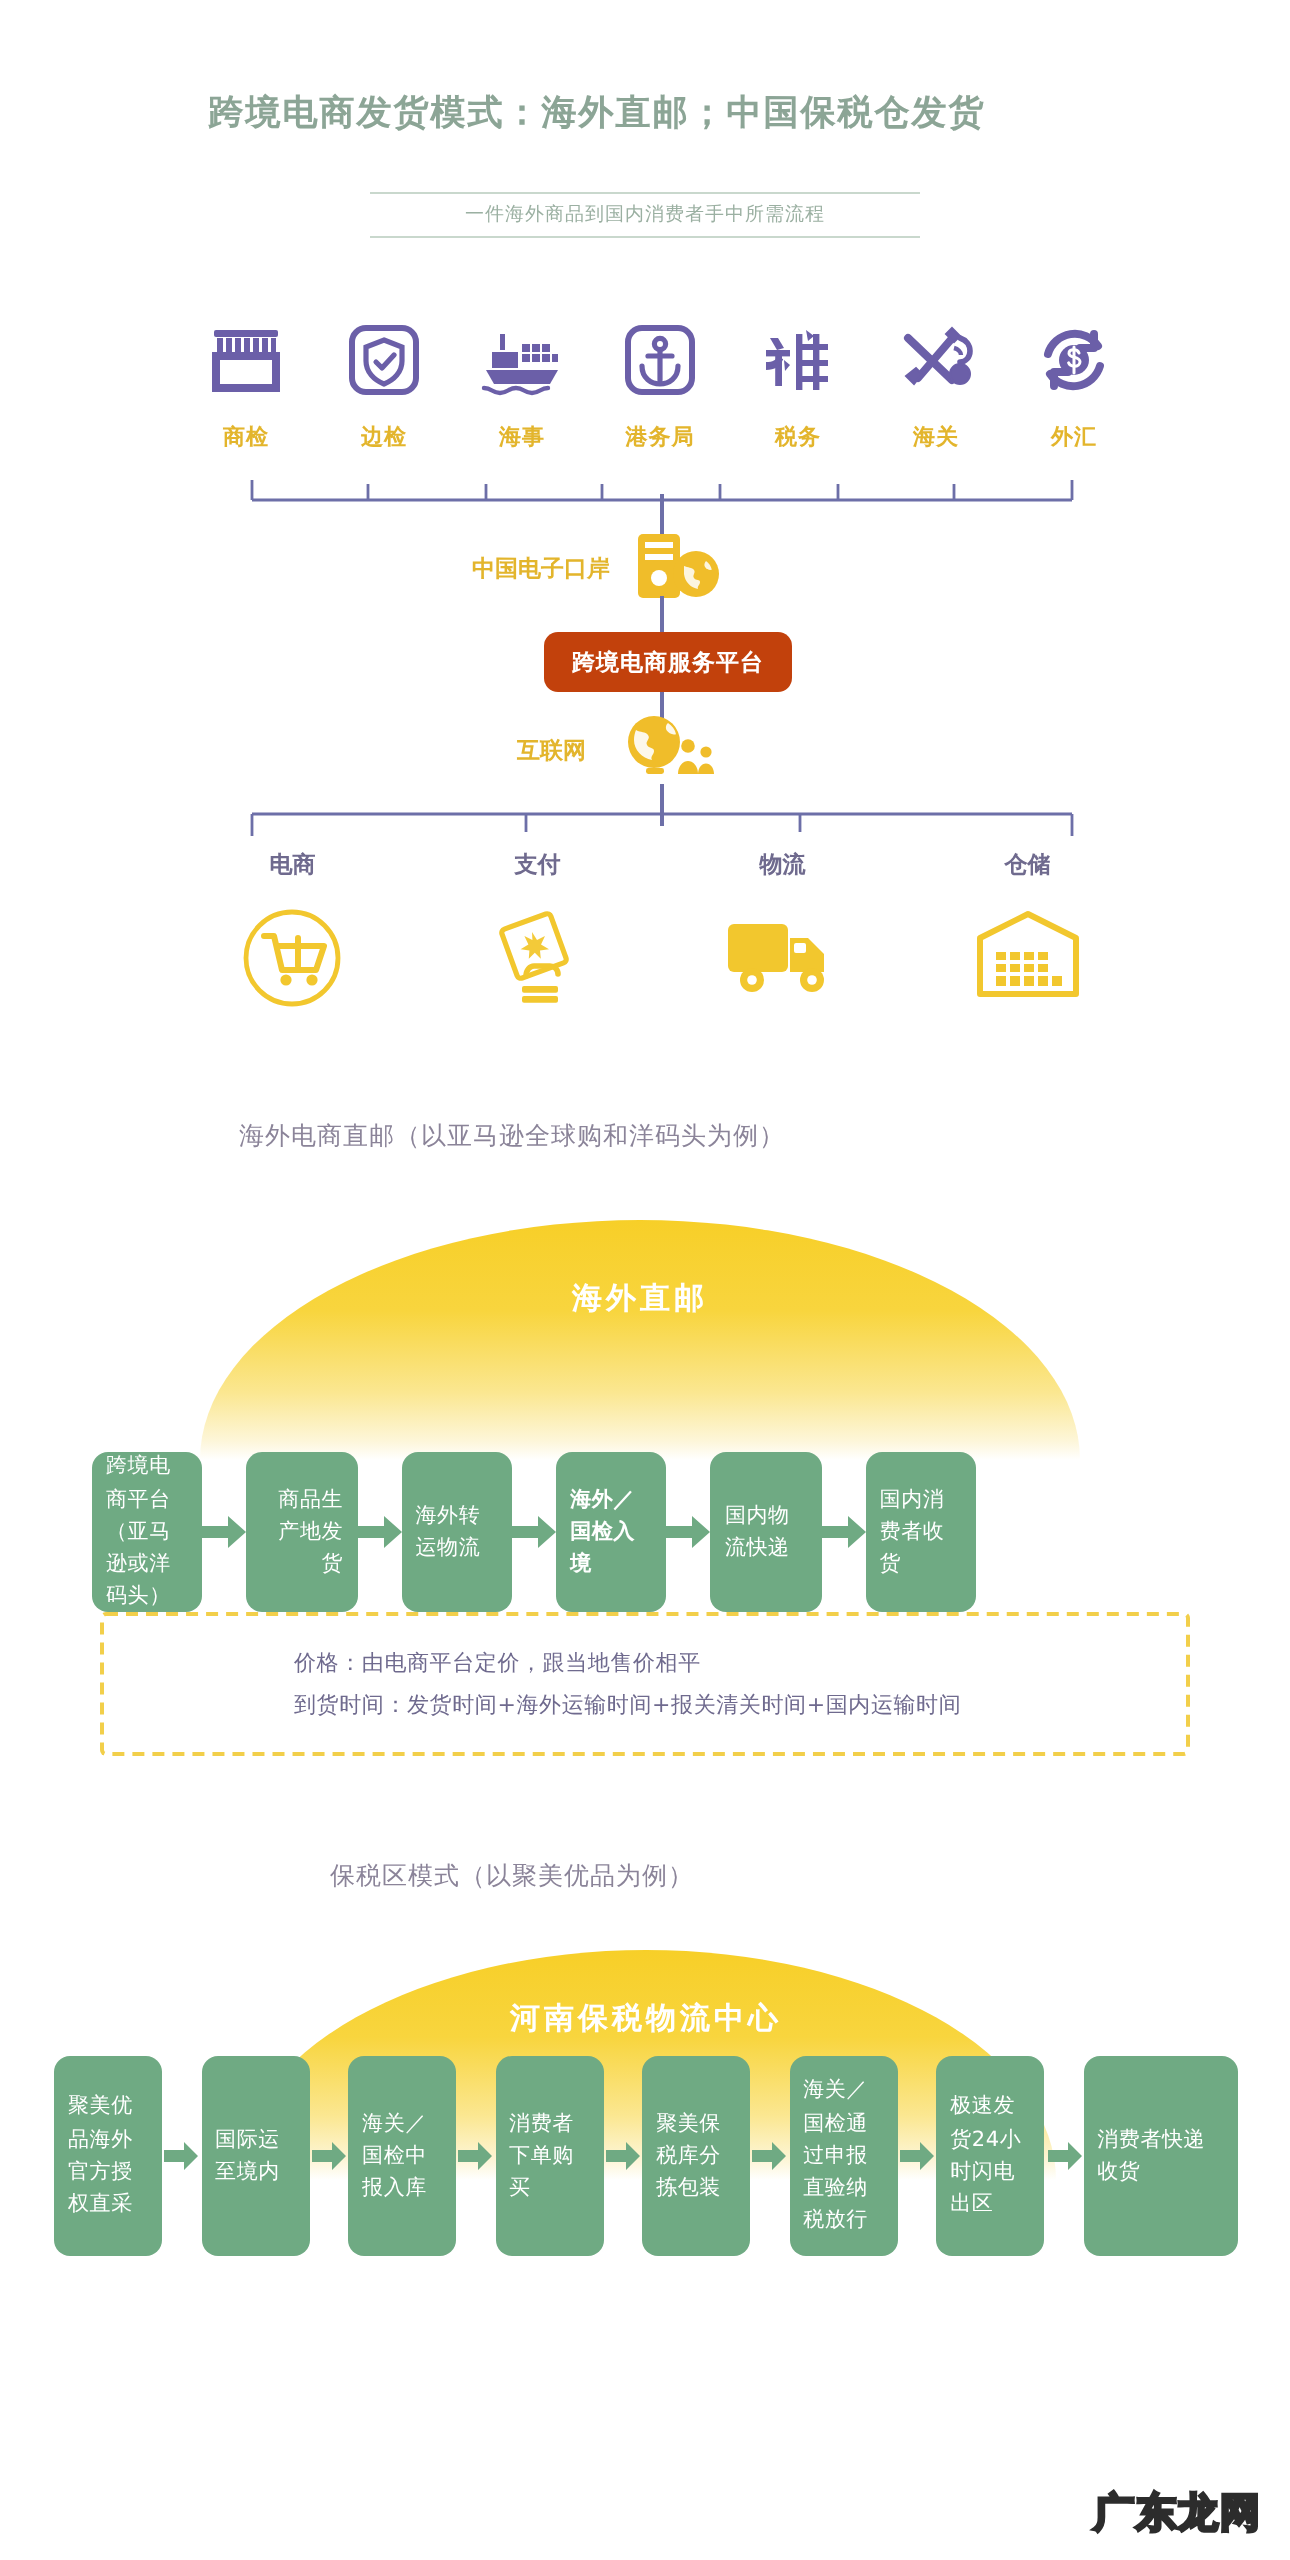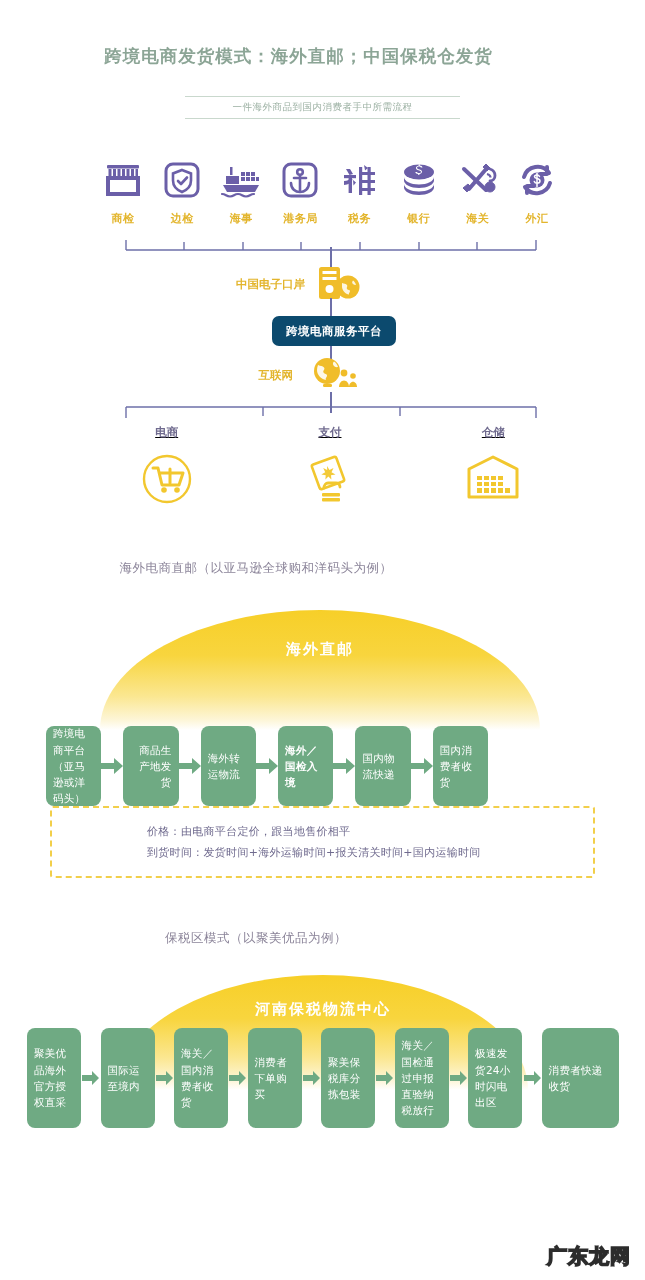--- a/index.html
+++ b/index.html
@@ -42,33 +42,33 @@
   .v-stem { position:absolute; background:#6d6fa8; width:1.5px; }
 
   
   .eport-label {
     position:absolute; top:277px; left:145px; width:160px; text-align:right;
     font-size:11.5px; color:#e3b52c; font-weight:bold;
   }
   .eport-icon { position:absolute; top:266px; left:317px; }
   .platform-pill {
     position:absolute; top:316px; left:272px; width:124px; height:30px;
-    background:#0c4a6e; border-radius:7px; color:#fff;
+    background:#c2410c; border-radius:7px; color:#fff;
     font-size:11.5px; font-weight:bold; display:flex; align-items:center; justify-content:center;
     letter-spacing:.5px;
   }
   .internet-label {
     position:absolute; top:368px; left:145px; width:148px; text-align:right;
     font-size:11.5px; color:#e3b52c; font-weight:bold;
   }
   .internet-icon { position:absolute; top:356px; left:305px; }
 
   
   .gold-row { position:absolute; top:425px; left:85px; width:490px; display:flex; }
-  .gold-cell { flex:1; text-align:center;text-decoration:underline; }
+  .gold-cell { flex:1; text-align:center; }
   .gold-label { font-size:11.5px; color:#6f6a8e; margin-bottom:12px; font-weight:bold; }
   .gold-glyph { height:58px; display:flex; align-items:flex-start; justify-content:center; }
 
   
   .section-title {
     position:absolute; left:0; width:512px; text-align:center;
     font-size:12.5px; color:#8b8499; letter-spacing:.5px;
   }
 
   
@@ -208,33 +208,20 @@
           <rect x="19" y="13" width="16" height="3"></rect>
           <rect x="19" y="21" width="16" height="3"></rect>
           <rect x="19" y="29" width="16" height="3"></rect>
           <path d="M24 6l4 3-3 2.5z"></path>
         </g>
           </svg>
       </div>
       <div class="icon-label">税务</div>
     </div>
 
-    <div class="icon-cell">
-      <div class="icon-glyph">
-        <svg width="42" height="40" viewBox="0 0 42 40">
-            <g fill="#6b5fa8">
-          <ellipse cx="21" cy="12" rx="15" ry="7.5"></ellipse>
-          <path d="M6 17c0 4 6.7 7.5 15 7.5S36 21 36 17v3.5c0 4-6.7 7.5-15 7.5S6 24.5 6 20.5z"></path>
-          <path d="M6 24c0 4 6.7 7.5 15 7.5S36 28 36 24v3.5c0 4-6.7 7.5-15 7.5S6 31.5 6 27.5z"></path>
-          <path d="M21 6.5c-1.2 0-2 .6-2 1.3 0 2 5 1.2 5 4 0 1.2-1.2 2-2.6 2.1v1.2h-1.2v-1.2c-1.6-.1-2.8-.9-2.9-2h1.7c.1.7 1 1.2 2 1.2 1.2 0 2-.5 2-1.2 0-2-5-1.2-5-4 0-1.2 1.1-2 2.6-2.1V4.3h1.2v1.2c1.4.1 2.5.8 2.7 1.9h-1.7c-.2-.6-.9-.9-1.8-.9z" fill="#fff"></path>
-        </g>
-          </svg>
-      </div>
-      <div class="icon-label">银行</div>
-    </div>
 
     <div class="icon-cell">
       <div class="icon-glyph">
         <svg width="42" height="40" viewBox="0 0 42 40">
             <g stroke="#6b5fa8" fill="#6b5fa8">
           <path d="M7 9l22 21" stroke-width="4" stroke-linecap="round"></path>
           <path d="M30 8L12 29" stroke-width="4" stroke-linecap="round"></path>
           <path d="M29 4l4 4-3 3-4-4z"></path>
           <path d="M33 9c3 1 5 3.5 5 6.5S36 21 33 21" fill="none" stroke-width="2.8" stroke-linecap="round"></path>
           <path d="M30 14c2 .5 3.5 2 3.5 3.5" fill="none" stroke-width="2.2"></path>
@@ -360,20 +347,36 @@
             <path d="M25 14l2.5 4 4-2-2 4.3 4 2.3-4.5.6.4 4.2-3-3-3 3 .3-4.2-4.4-.6 3.9-2.3-2-4.3 4 2z" opacity=".95"></path>
           </g>
           <path d="M22 36c0-3 2-5 4-5h8c2 0 4 1.6 4 4" fill="none" stroke="#f2c72e" stroke-width="2.8" stroke-linecap="round"></path>
           <rect x="20" y="41" width="18" height="3.4" rx="1" fill="#f2c72e"></rect>
           <rect x="20" y="46" width="18" height="3.4" rx="1" fill="#f2c72e"></rect>
         </g>
           </svg>
       </div>
     </div>
 
+    <div class="gold-cell">
+      <div class="gold-label">物流</div>
+      <div class="gold-glyph">
+        <svg width="60" height="50" viewBox="0 0 60 50">
+            <g fill="#f2c72e">
+          <rect x="3" y="10" width="30" height="24" rx="3"></rect>
+          <path d="M34 17h9l8 8v9H34z"></path>
+          <rect x="36" y="19.5" width="6" height="5" rx="1" fill="#fff"></rect>
+          <circle cx="15" cy="38" r="6"></circle>
+              <circle cx="45" cy="38" r="6"></circle>
+          <circle cx="15" cy="38" r="2.4" fill="#fff"></circle>
+              <circle cx="45" cy="38" r="2.4" fill="#fff"></circle>
+        </g>
+          </svg>
+      </div>
+    </div>
 
     <div class="gold-cell">
       <div class="gold-label">仓储</div>
       <div class="gold-glyph">
         <svg width="56" height="50" viewBox="0 0 56 50">
           <path d="M4 17L28 5l24 12v28H4z" fill="none" stroke="#f2c72e" stroke-width="3" stroke-linejoin="round"></path>
           <g fill="#f2c72e">
             <rect x="12" y="24" width="5" height="4"></rect>
               <rect x="19" y="24" width="5" height="4"></rect>
             <rect x="26" y="24" width="5" height="4"></rect>
@@ -450,21 +453,21 @@
       <svg width="17" height="14" viewBox="0 0 17 14">
           <path d="M0 4h10V0l7 7-7 7v-4H0z" fill="#6faa83"></path>
         </svg>
     </div>
     <div class="flow-box" style="width:56px;">国际运至境内</div>
     <div class="flow-arrow" style="width:20px;">
       <svg width="17" height="14" viewBox="0 0 17 14">
           <path d="M0 4h10V0l7 7-7 7v-4H0z" fill="#6faa83"></path>
         </svg>
     </div>
-    <div class="flow-box" style="width:56px;">海关／国内消费者收货</div>
+    <div class="flow-box" style="width:56px;">海关／国检中报入库</div>
     <div class="flow-arrow" style="width:20px;">
       <svg width="17" height="14" viewBox="0 0 17 14">
           <path d="M0 4h10V0l7 7-7 7v-4H0z" fill="#6faa83"></path>
         </svg>
     </div>
     <div class="flow-box" style="width:56px;">消费者下单购买</div>
     <div class="flow-arrow" style="width:20px;">
       <svg width="17" height="14" viewBox="0 0 17 14">
           <path d="M0 4h10V0l7 7-7 7v-4H0z" fill="#6faa83"></path>
         </svg>

